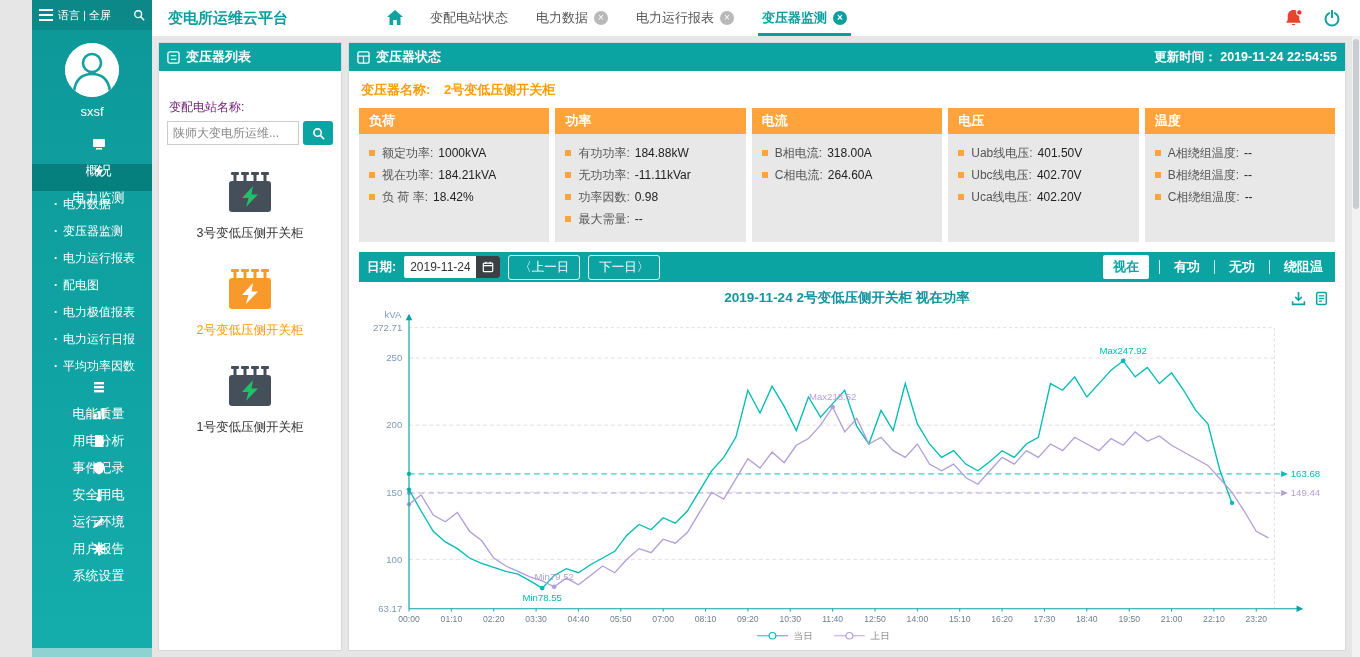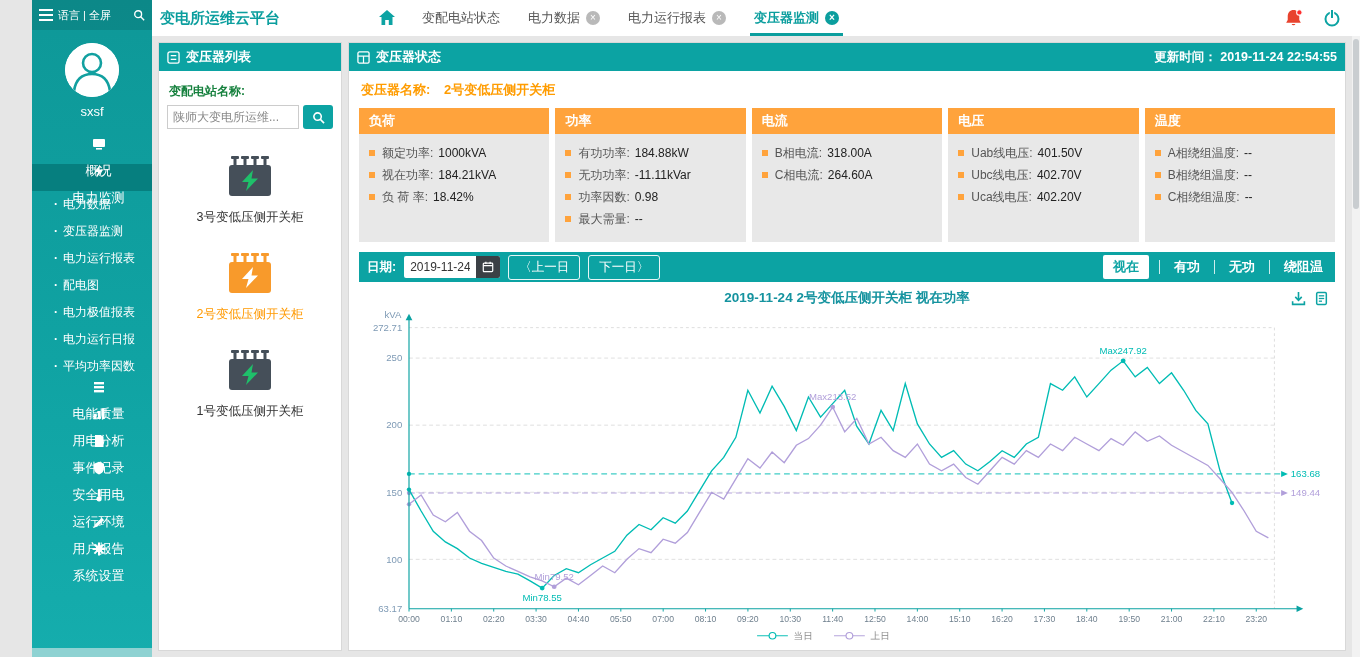--- a/index.html
+++ b/index.html
@@ -19,40 +19,40 @@
   .menu { flex:1; margin-top:10px; }
   .mi { height:27px; line-height:27px; display:flex; align-items:center; cursor:pointer; white-space:nowrap; }
   .mi.main { padding-left:13px; font-size:13px; gap:6px; }
   .mi.sub { padding-left:22px; font-size:12px; gap:5px; }
   .mi.active { background:#067f7f; }
   .mi .dot { font-weight:bold; }
   .sb-bottom { height:9px; background:#8ed2d2; cursor:pointer; }
 
   
   .main { flex:1; display:flex; flex-direction:column; min-width:0; }
-  .topbar { height:36px; background:#fff; display:flex; align-items:center; padding-left:8px; flex:none; }
+  .topbar { height:36px; background:#fff; display:flex; align-items:center; padding-left:16px; flex:none; }
   .app-title { width:216px; font-size:15px; font-weight:bold; color:#0b9e9e; }
   .home { margin:0 12px 0 2px; cursor:pointer; display:flex; }
   .tabs { display:flex; height:100%; }
   .tab { display:flex; align-items:center; gap:6px; padding:0 14px; font-size:13px; color:#555; position:relative; cursor:pointer; }
   .tab.active { color:#0b9e9e; font-weight:bold; }
   .tab.active::after { content:""; position:absolute; left:10px; right:10px; bottom:0; height:3px; background:#0b9e9e; }
   .tab-close { width:14px; height:14px; border-radius:50%; background:#b9b9b9; color:#fff; font-size:10px; line-height:13px; text-align:center; cursor:pointer; }
   .tab.active .tab-close { background:#0b9e9e; }
   .bell,.power { margin-right:18px; cursor:pointer; display:flex; }
 
   .content { flex:1; min-height:0; display:flex; gap:6px; padding:6px 14px 6px 6px; background:#e6e6e6; }
   .panel { background:#fff; border:1px solid #d8d8d8; display:flex; flex-direction:column; min-height:0; }
   .phead { height:28px; flex:none; background:#0ca3a3; color:#fff; display:flex; align-items:center; gap:6px; padding:0 8px; font-size:13px; font-weight:bold; }
   .upd { margin-left:auto; font-size:12.5px; font-weight:bold; white-space:nowrap; }
 
   
   .list-panel { width:184px; flex:none; }
   .list-panel .pbody { padding:10px 8px; }
-  .field-label { color:#15803d; margin:2px 0 5px 2px;font-weight:bold; }
+  .field-label { color:#701a75; margin:18px 0 5px 2px; }
   .search-row { display:flex; gap:4px; }
   .station-input { flex:1; min-width:0; height:24px; border:1px solid #ccc; padding:0 5px; font-size:12px; color:#888; font-family:inherit; }
   .search-btn { width:30px; height:24px; background:#0ca3a3; border:none; border-radius:3px; display:flex; align-items:center; justify-content:center; cursor:pointer; }
   .tf-list { margin-top:26px; display:flex; flex-direction:column; gap:26px; align-items:center; }
   .tf-item { display:flex; flex-direction:column; align-items:center; cursor:pointer; }
   .tf-label { margin-top:5px; font-size:12.5px; color:#333; }
   .tf-item.selected .tf-label { color:#f90; }
 
   
   .status-panel { flex:1; min-width:0; }

